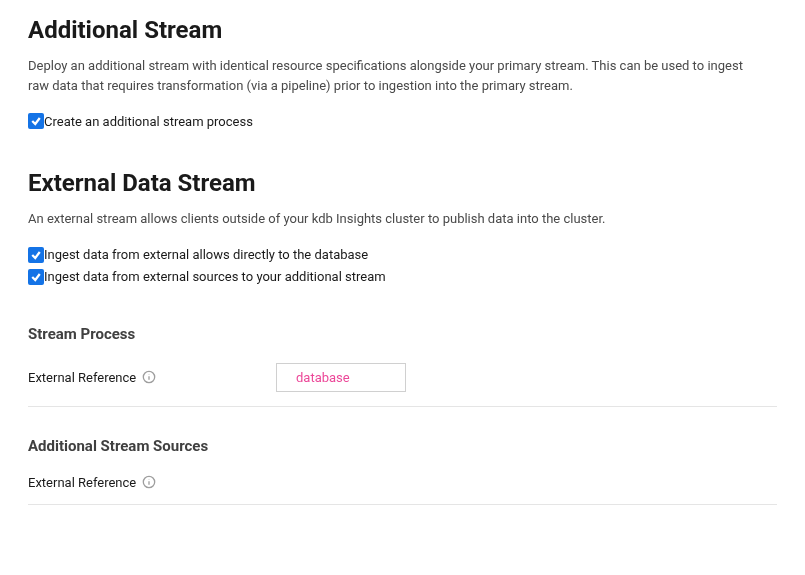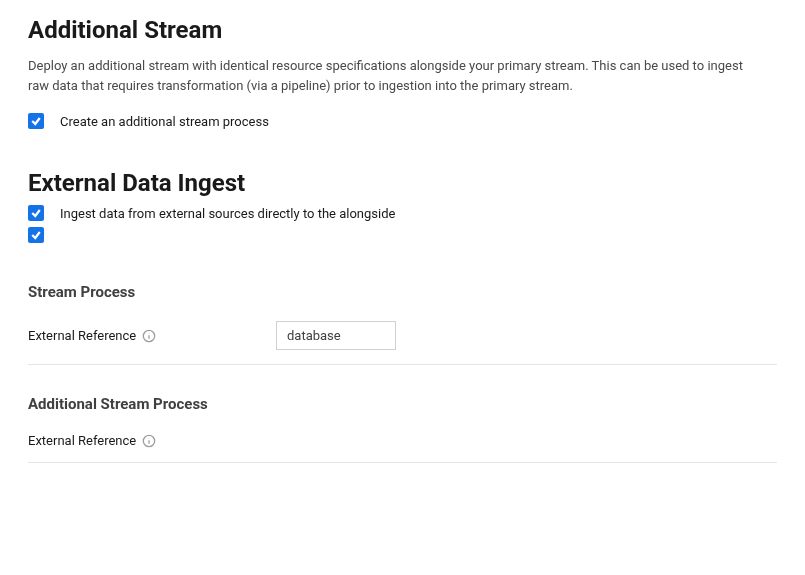--- a/index.html
+++ b/index.html
@@ -27,21 +27,21 @@
       font-size: 13px;
       line-height: 1.5;
       color: #4a4a4a;
       margin-bottom: 18px;
       max-width: 720px;
       margin-top: 12px;
     }
     .checkbox-row {
       display: flex;
       align-items: center;
-      gap: 16px;
+      gap: 0;
       margin-bottom: 6px;
     }
     .checkbox {
       width: 16px;
       height: 16px;
       border-radius: 2px;
       display: flex;
       align-items: center;
       justify-content: center;
       flex-shrink: 0;
@@ -90,24 +90,24 @@
     }
     .info-icon svg {
       width: 14px;
       height: 14px;
       stroke: #9e9e9e;
       fill: none;
       stroke-width: 1.5;
     }
     .text-input {
       border: 1px solid #d0d0d0;
-      padding: 6px 10px;
+      padding: 6px 19px;
       font-size: 13px;
-      width: 120px;
-      color: #404040;
+      width: 130px;
+      color: #ec4899;
       font-family: inherit;
       margin-left: 90px;
     }
     .divider {
       height: 1px;
       background: #e5e5e5;
       margin-top: 14px;
       margin-bottom: 30px;
     }
     .subsection-block {
@@ -124,35 +124,37 @@
     <div class="checkbox checked">
       <svg viewBox="0 0 16 16">
           <polyline points="3,8 7,12 13,4"></polyline>
         </svg>
     </div>
     <span class="checkbox-label">Create an additional stream process</span>
   </div>
 </div>
 
 <div class="section">
-  <h2 class="section-title">External Data Ingest</h2>
+  <h2 class="section-title">External Data Stream</h2>
+  <p class="section-desc">An external stream allows clients outside of your kdb Insights cluster to publish data into the cluster.</p>
   <div class="checkbox-row">
     <div class="checkbox checked">
       <svg viewBox="0 0 16 16">
           <polyline points="3,8 7,12 13,4"></polyline>
         </svg>
     </div>
-    <span class="checkbox-label">Ingest data from external sources directly to the alongside</span>
+    <span class="checkbox-label">Ingest data from external allows directly to the database</span>
   </div>
   <div class="checkbox-row">
     <div class="checkbox checked">
       <svg viewBox="0 0 16 16">
           <polyline points="3,8 7,12 13,4"></polyline>
         </svg>
     </div>
+    <span class="checkbox-label">Ingest data from external sources to your additional stream</span>
   </div>
 </div>
 
 <div class="subsection-block">
   <h3 class="subsection-title">Stream Process</h3>
   <div class="field-row">
     <div class="field-label">
       <span>External Reference</span>
       <span class="info-icon">
         <svg viewBox="0 0 16 16">
@@ -161,21 +163,21 @@
             <circle cx="8" cy="4.8" r="0.5" fill="#9e9e9e" stroke="none"></circle>
           </svg>
       </span>
     </div>
     <input type="text" class="text-input" value="database" style="">
   </div>
   <div class="divider"></div>
 </div>
 
 <div class="subsection-block">
-  <h3 class="subsection-title">Additional Stream Process</h3>
+  <h3 class="subsection-title">Additional Stream Sources</h3>
   <div class="field-row">
     <div class="field-label">
       <span>External Reference</span>
       <span class="info-icon">
         <svg viewBox="0 0 16 16">
             <circle cx="8" cy="8" r="6.5"></circle>
             <line x1="8" y1="7" x2="8" y2="11"></line>
             <circle cx="8" cy="4.8" r="0.5" fill="#9e9e9e" stroke="none"></circle>
           </svg>
       </span>

